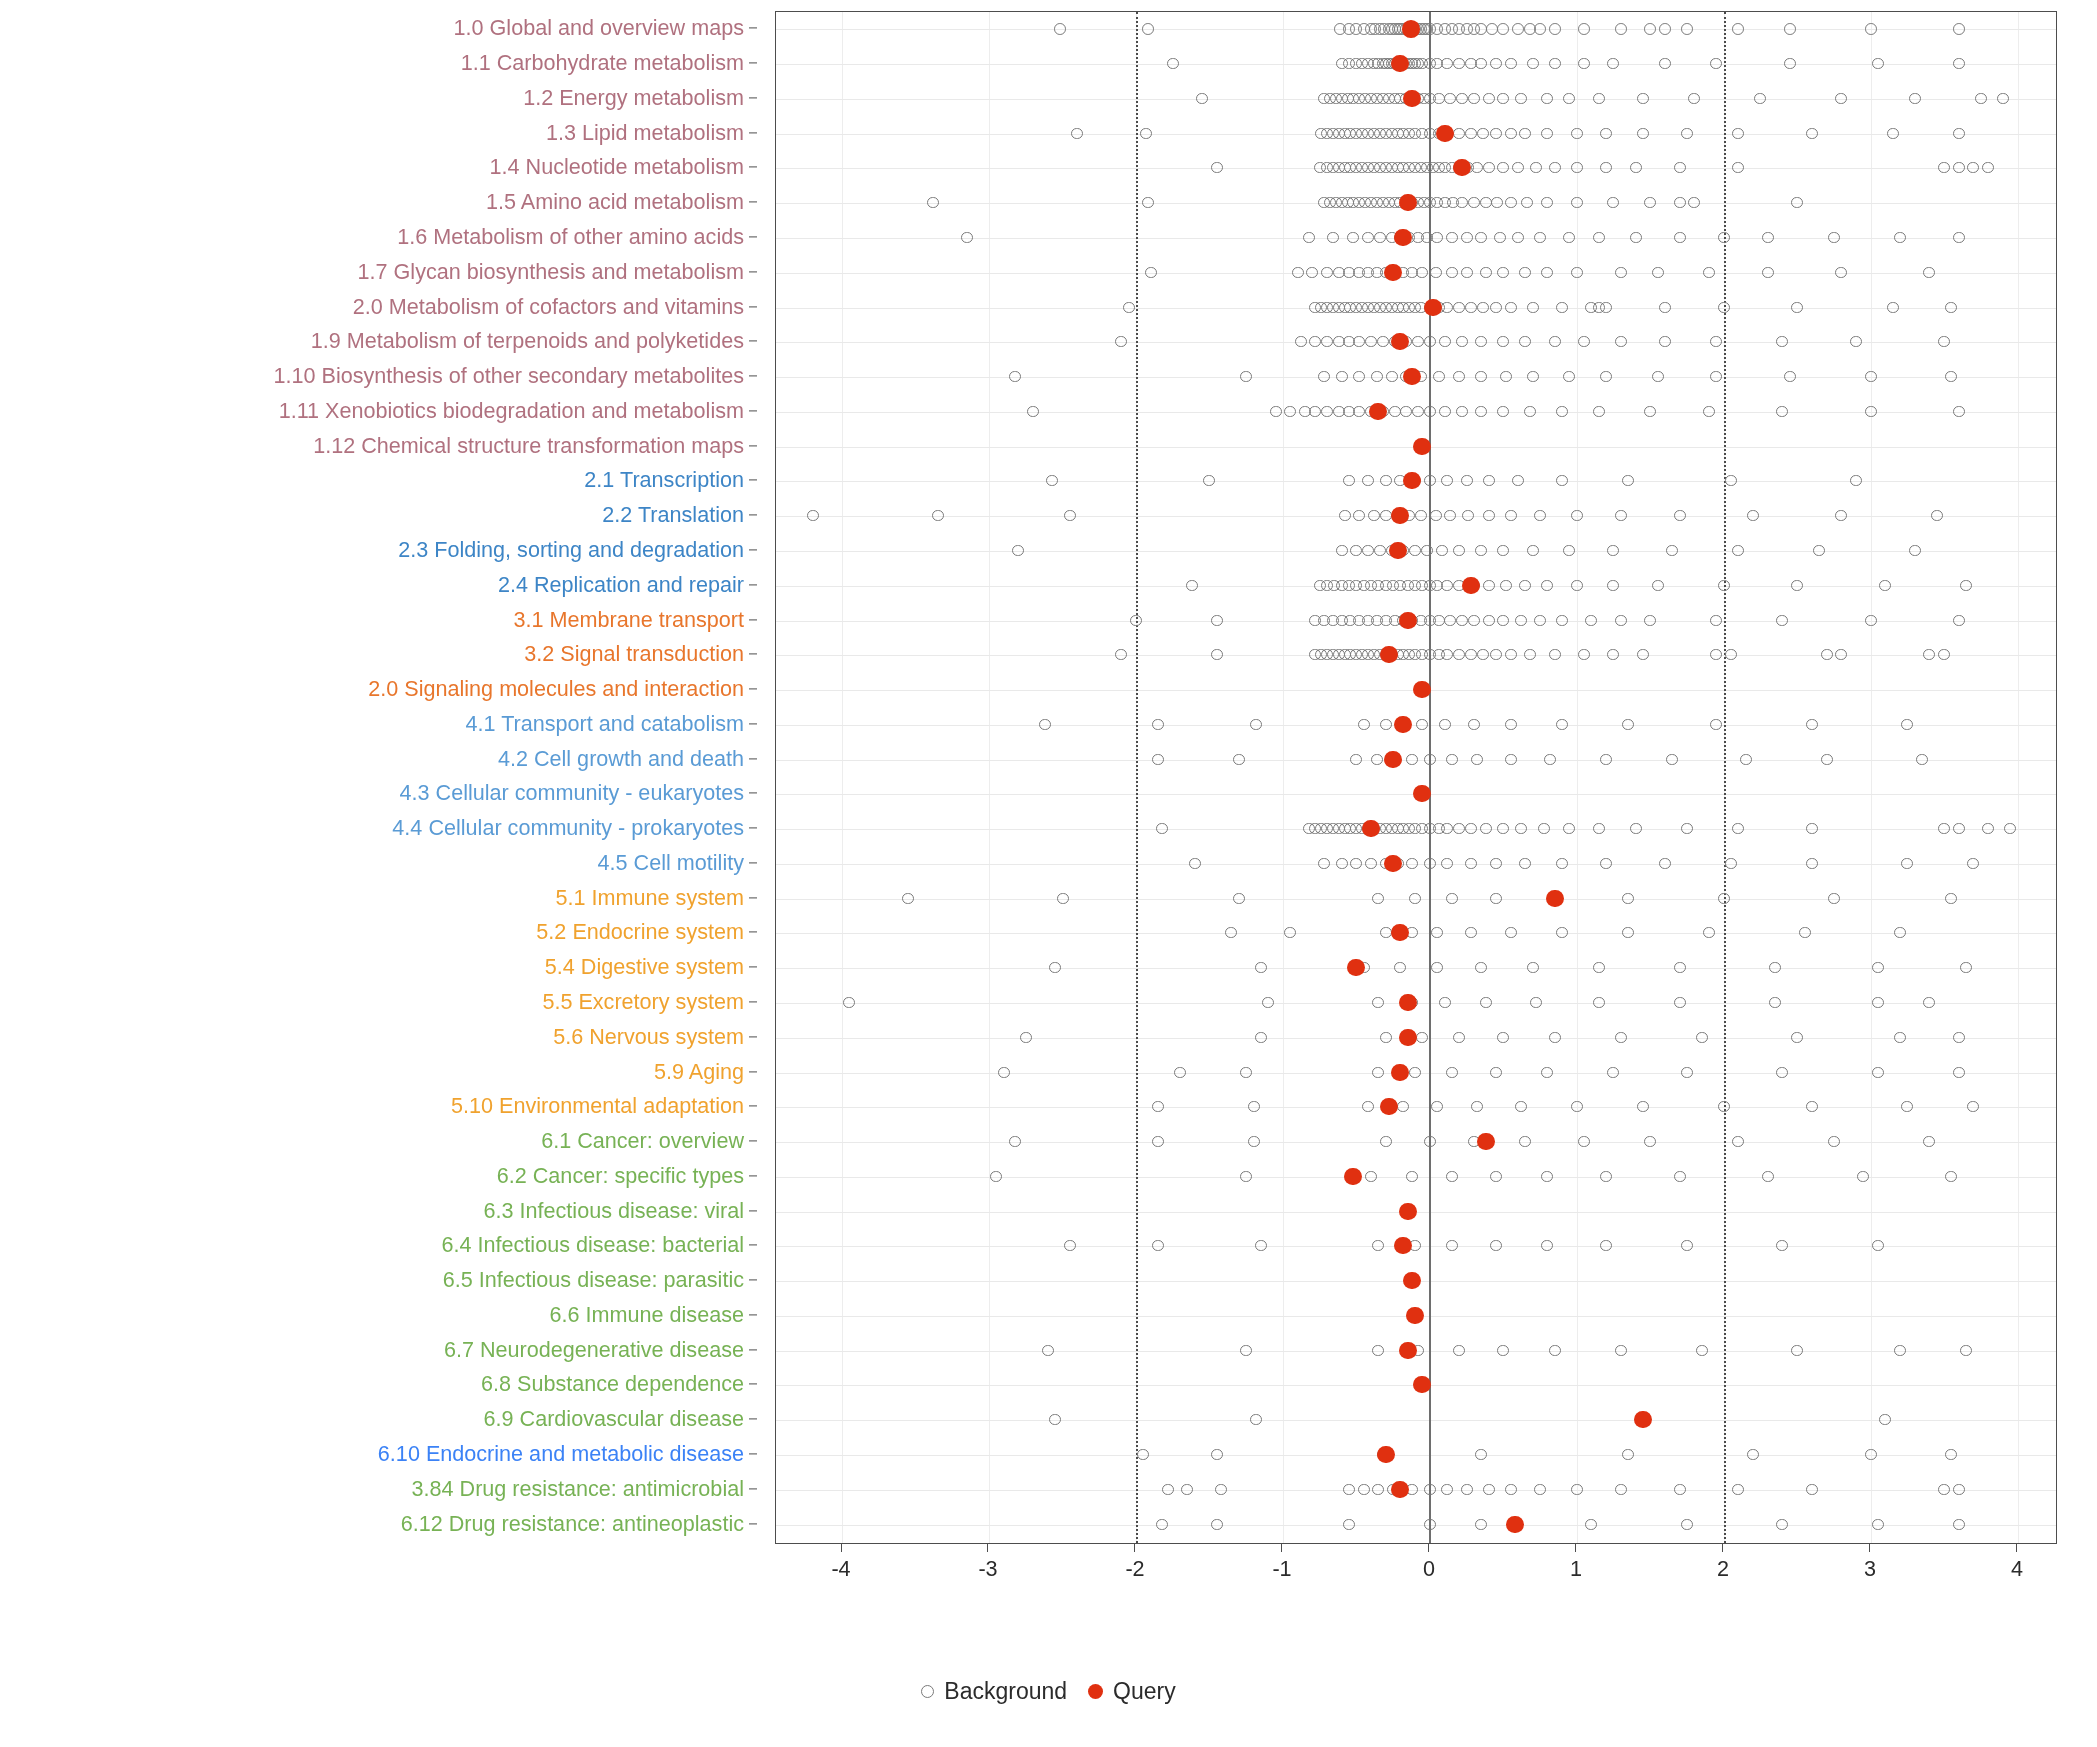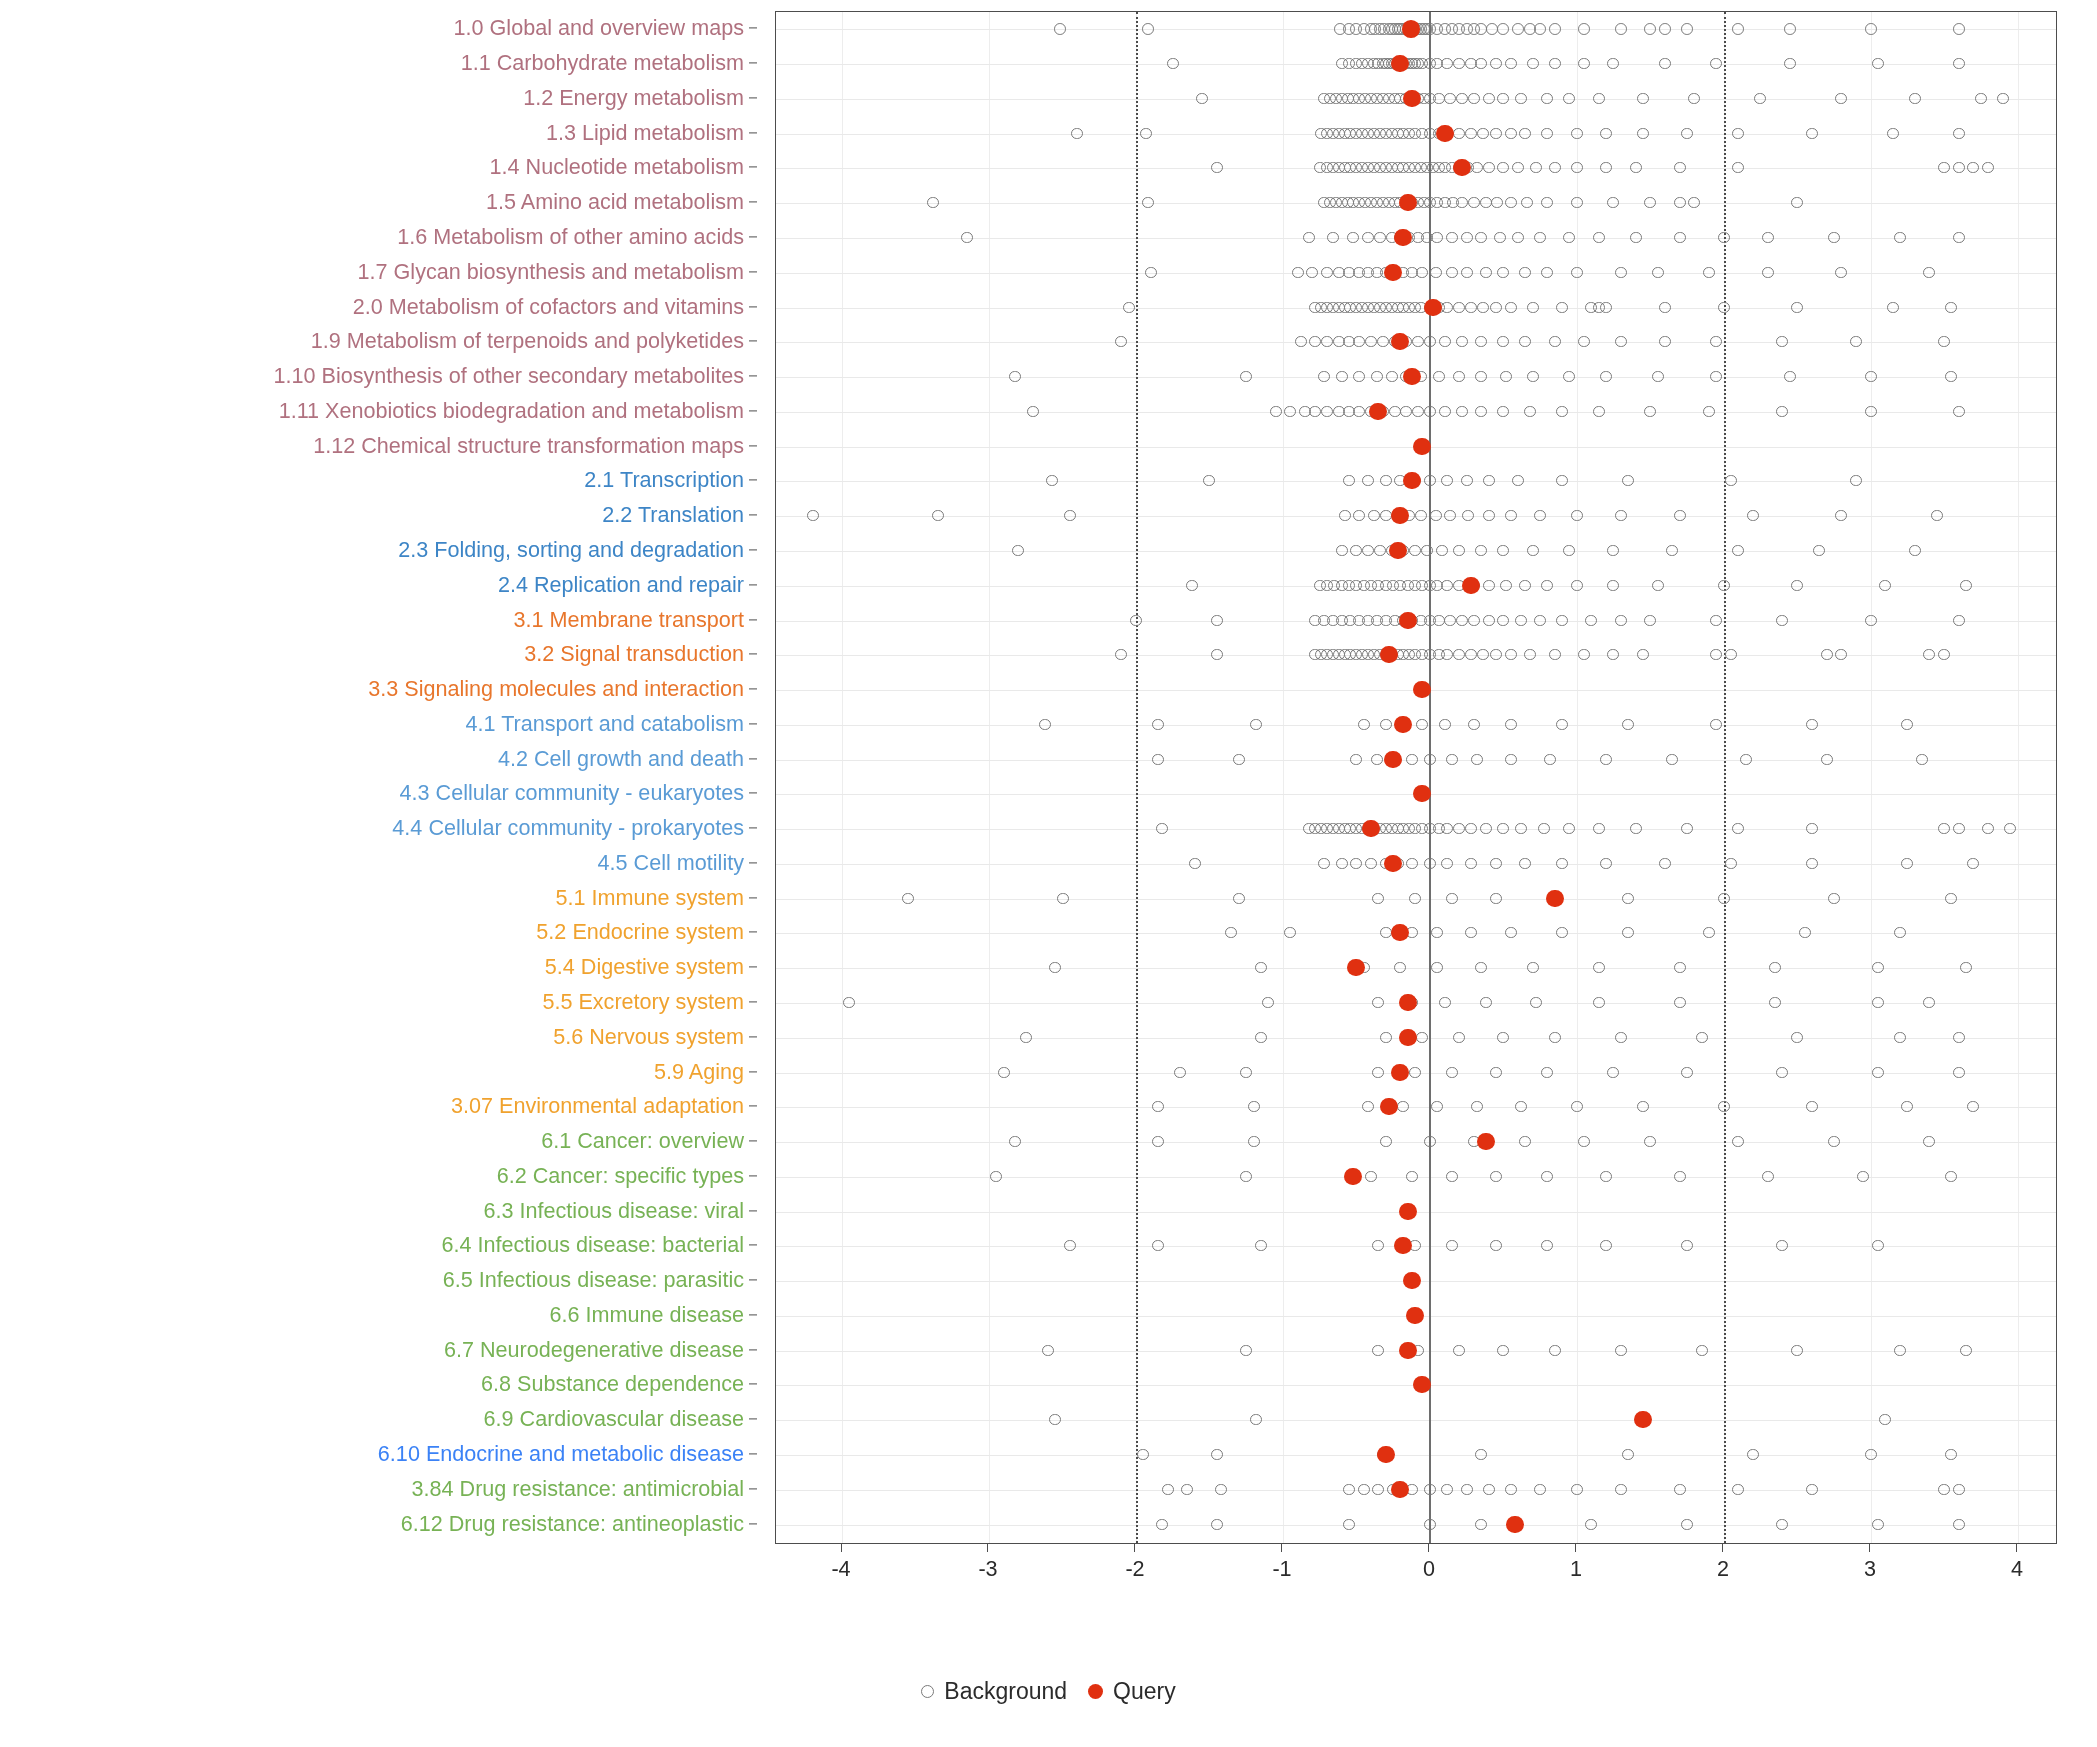--- a/index.html
+++ b/index.html
@@ -204,21 +204,21 @@
       <div class="ylab" style="top: 504px; color: rgb(61, 133, 198);">2.2 Translation</div>
       <div class="ytick" style="top: 504px;"></div>
       <div class="ylab" style="top: 539px; color: rgb(61, 133, 198);">2.3 Folding, sorting and degradation</div>
       <div class="ytick" style="top: 539px;"></div>
       <div class="ylab" style="top: 574px; color: rgb(61, 133, 198);">2.4 Replication and repair</div>
       <div class="ytick" style="top: 574px;"></div>
       <div class="ylab" style="top: 609px; color: rgb(232, 118, 44);">3.1 Membrane transport</div>
       <div class="ytick" style="top: 609px;"></div>
       <div class="ylab" style="top: 643px; color: rgb(232, 118, 44);">3.2 Signal transduction</div>
       <div class="ytick" style="top: 643px;"></div>
-      <div class="ylab" style="top: 678px; color: rgb(232, 118, 44);">3.3 Signaling molecules and interaction</div>
+      <div class="ylab" style="top: 678px; color: rgb(232, 118, 44);">2.0 Signaling molecules and interaction</div>
       <div class="ytick" style="top: 678px;"></div>
       <div class="ylab" style="top: 713px; color: rgb(90, 155, 213);">4.1 Transport and catabolism</div>
       <div class="ytick" style="top: 713px;"></div>
       <div class="ylab" style="top: 748px; color: rgb(90, 155, 213);">4.2 Cell growth and death</div>
       <div class="ytick" style="top: 748px;"></div>
       <div class="ylab" style="top: 782px; color: rgb(90, 155, 213);">4.3 Cellular community - eukaryotes</div>
       <div class="ytick" style="top: 782px;"></div>
       <div class="ylab" style="top: 817px; color: rgb(90, 155, 213);">4.4 Cellular community - prokaryotes</div>
       <div class="ytick" style="top: 817px;"></div>
       <div class="ylab" style="top: 852px; color: rgb(90, 155, 213);">4.5 Cell motility</div>
@@ -228,21 +228,21 @@
       <div class="ylab" style="top: 921px; color: rgb(240, 162, 46);">5.2 Endocrine system</div>
       <div class="ytick" style="top: 921px;"></div>
       <div class="ylab" style="top: 956px; color: rgb(240, 162, 46);">5.4 Digestive system</div>
       <div class="ytick" style="top: 956px;"></div>
       <div class="ylab" style="top: 991px; color: rgb(240, 162, 46);">5.5 Excretory system</div>
       <div class="ytick" style="top: 991px;"></div>
       <div class="ylab" style="top: 1026px; color: rgb(240, 162, 46);">5.6 Nervous system</div>
       <div class="ytick" style="top: 1026px;"></div>
       <div class="ylab" style="top: 1061px; color: rgb(240, 162, 46);">5.9 Aging</div>
       <div class="ytick" style="top: 1061px;"></div>
-      <div class="ylab" style="top: 1095px; color: rgb(240, 162, 46);">3.07 Environmental adaptation</div>
+      <div class="ylab" style="top: 1095px; color: rgb(240, 162, 46);">5.10 Environmental adaptation</div>
       <div class="ytick" style="top: 1095px;"></div>
       <div class="ylab" style="top: 1130px; color: rgb(119, 178, 85);">6.1 Cancer: overview</div>
       <div class="ytick" style="top: 1130px;"></div>
       <div class="ylab" style="top: 1165px; color: rgb(119, 178, 85);">6.2 Cancer: specific types</div>
       <div class="ytick" style="top: 1165px;"></div>
       <div class="ylab" style="top: 1200px; color: rgb(119, 178, 85);">6.3 Infectious disease: viral</div>
       <div class="ytick" style="top: 1200px;"></div>
       <div class="ylab" style="top: 1234px; color: rgb(119, 178, 85);">6.4 Infectious disease: bacterial</div>
       <div class="ytick" style="top: 1234px;"></div>
       <div class="ylab" style="top: 1269px; color: rgb(119, 178, 85);">6.5 Infectious disease: parasitic</div>

